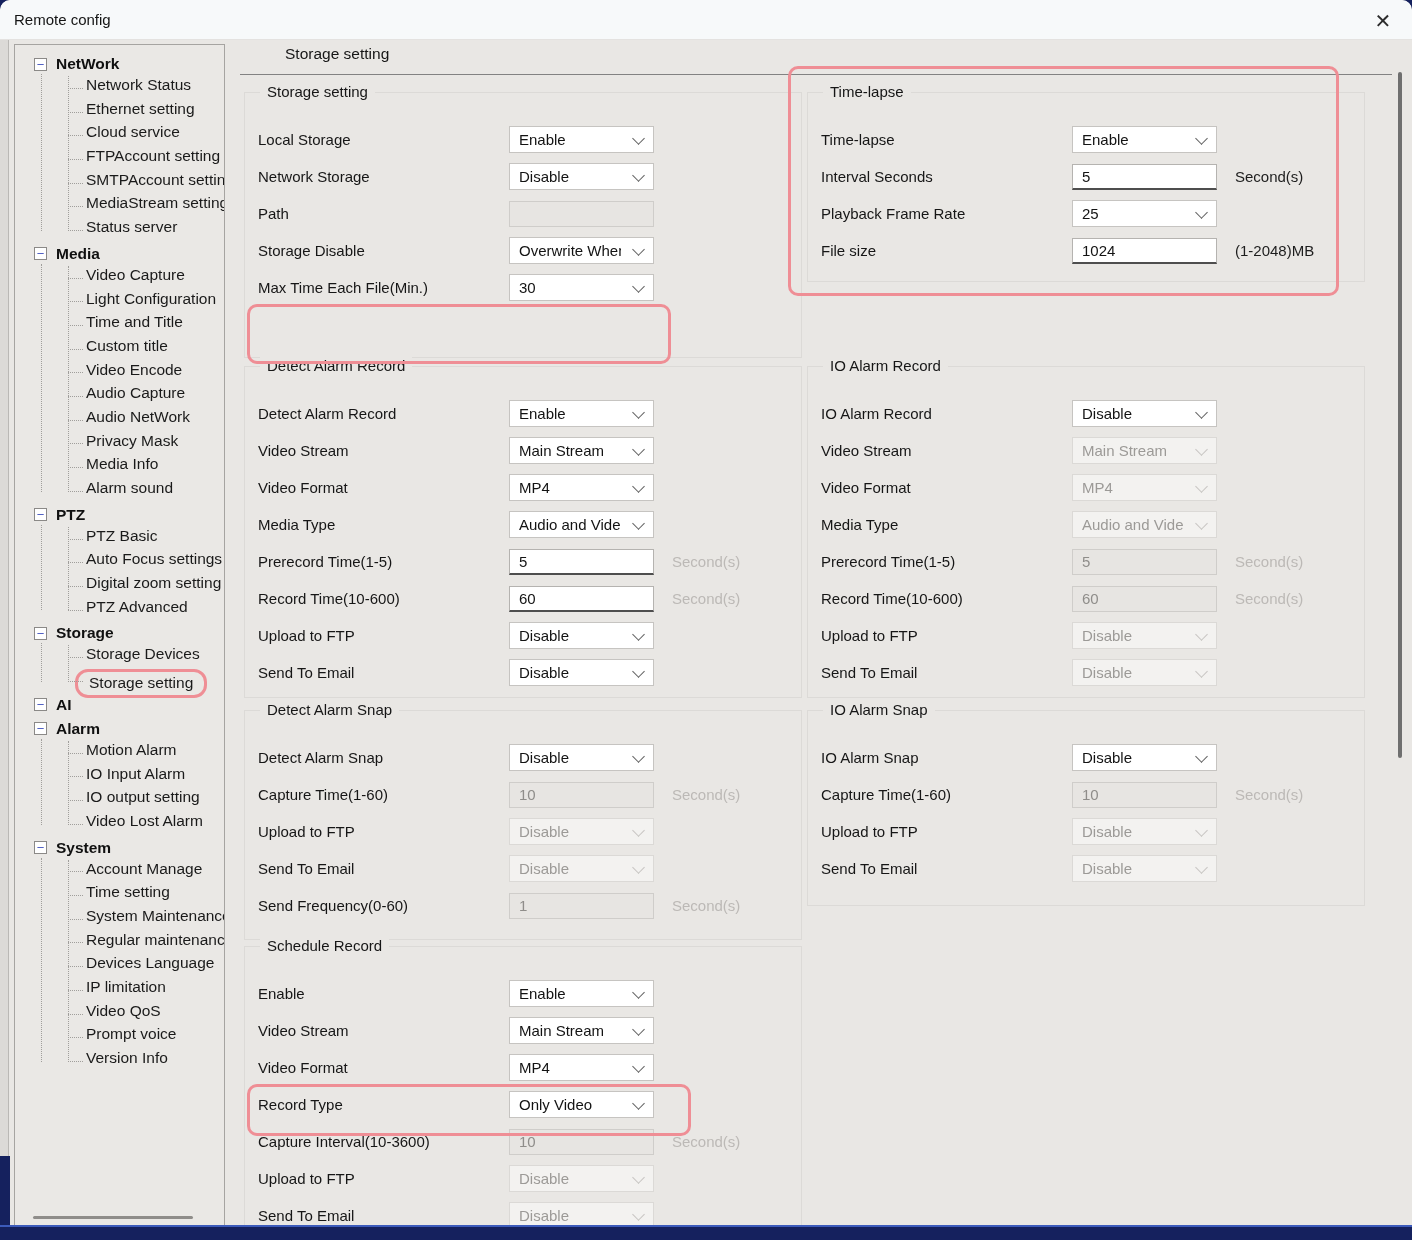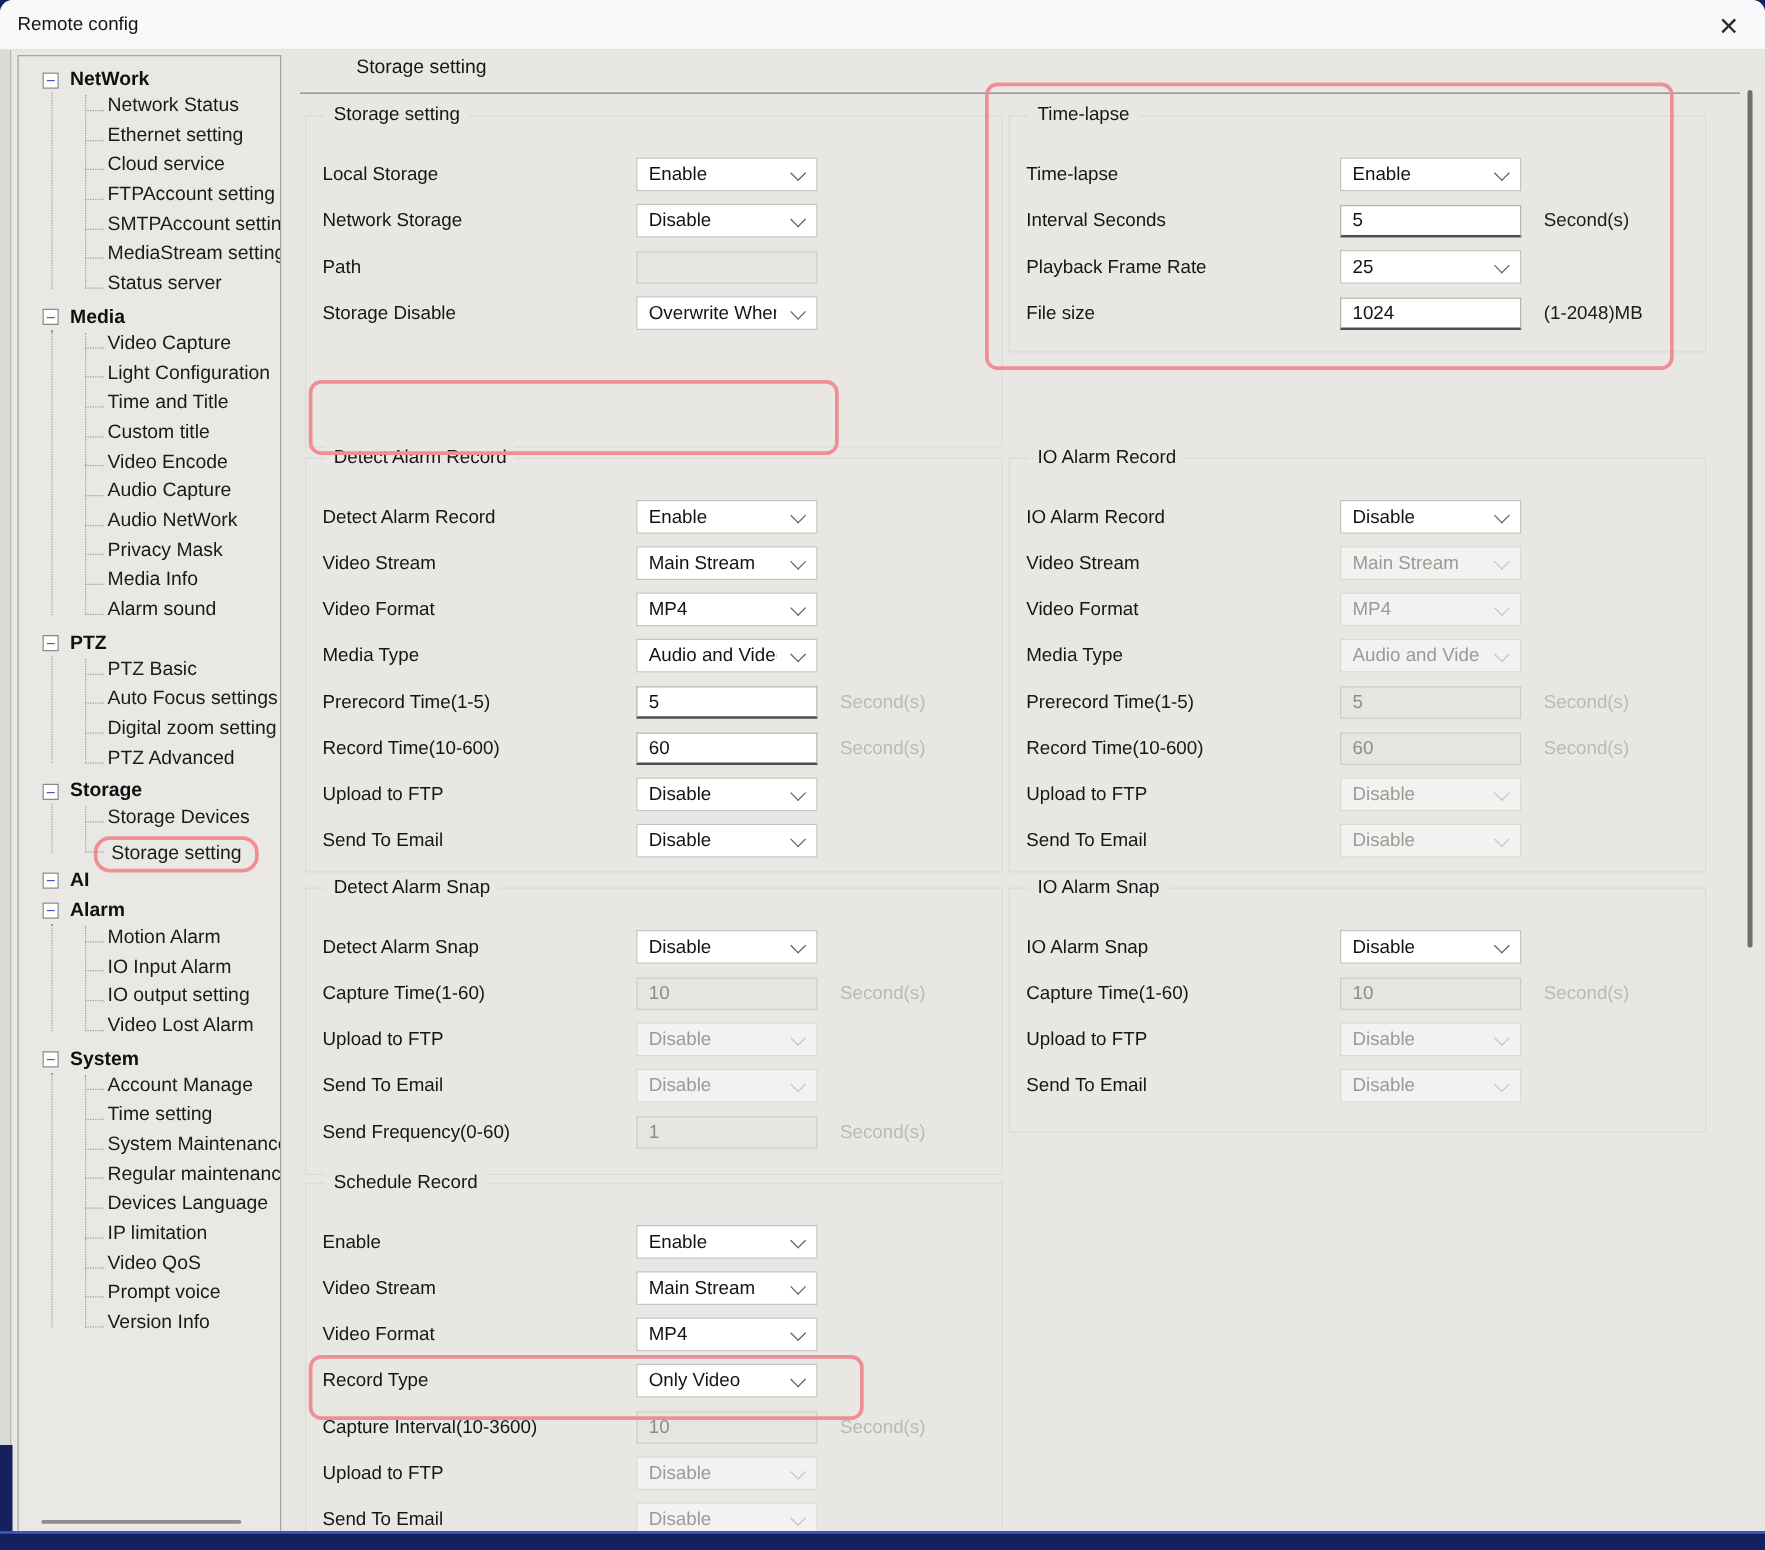--- a/index.html
+++ b/index.html
@@ -281,20 +281,27 @@
           <span class="f-label">Path</span>
           <input class="txt dis" type="text" disabled="" style="">
         </div>
         <div class="row">
           <span class="f-label">Storage Disable</span>
           <div class="sel">
             <span class="val">Overwrite When</span>
             <span class="chev"></span>
           </div>
         </div>
+        <div class="row">
+          <span class="f-label">Max Time Each File(Min.)</span>
+          <div class="sel">
+            <span class="val">30</span>
+            <span class="chev"></span>
+          </div>
+        </div>
       </div>
       <div class="group" id="group-time-lapse">
         <span class="group-title">Time-lapse</span>
         <div class="row">
           <span class="f-label">Time-lapse</span>
           <div class="sel">
             <span class="val">Enable</span>
             <span class="chev"></span>
           </div>
         </div>

